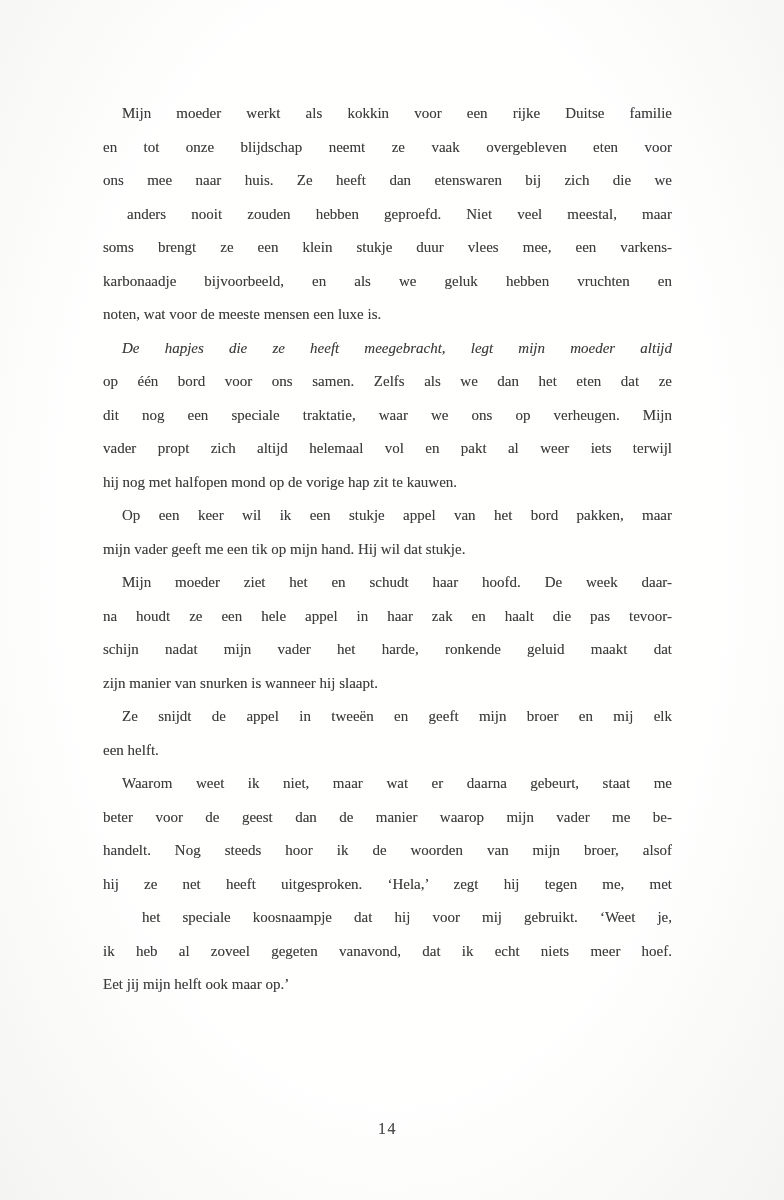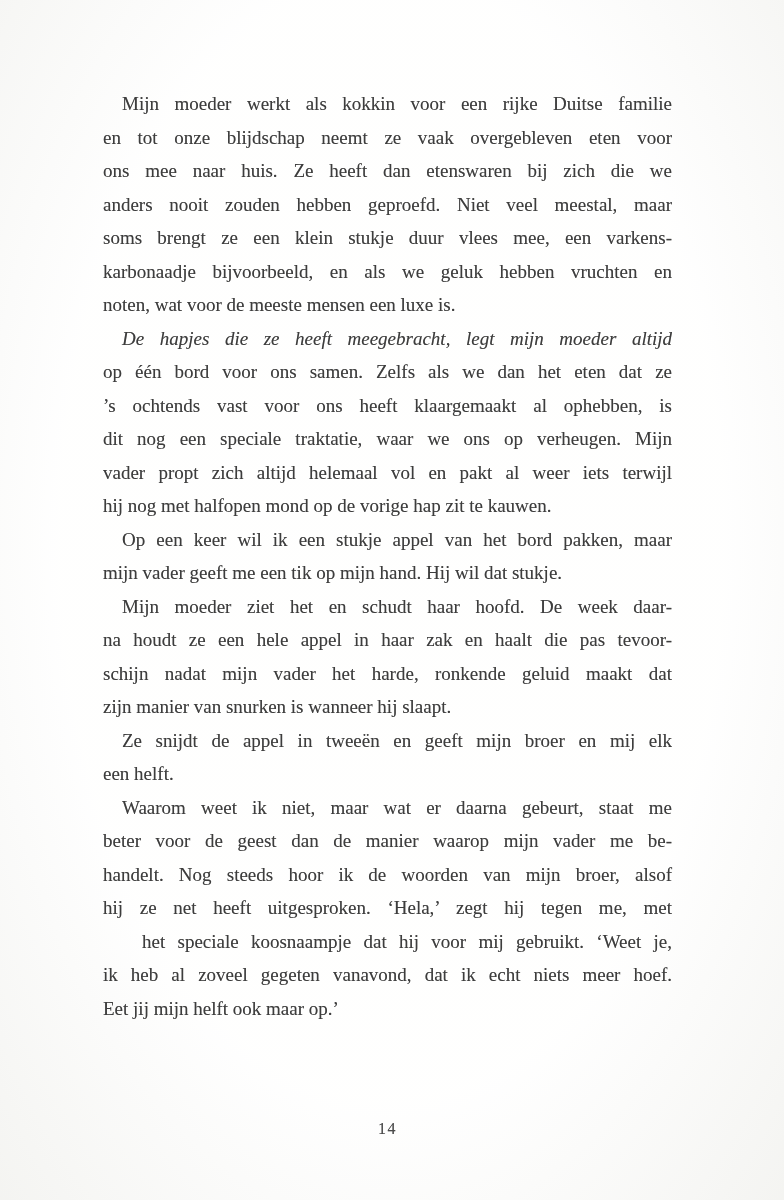--- a/index.html
+++ b/index.html
@@ -17,24 +17,24 @@
     width: 784px;
     height: 1200px;
     background:
       radial-gradient(ellipse at 50% 45%, rgba(255,255,255,0.9) 60%, rgba(238,238,235,0.55) 100%),
       #fbfbf9;
     overflow: hidden;
   }
   .text-block {
     position: absolute;
     left: 103px;
-    top: 87px;
+    top: 97px;
     width: 569px;
     color: #3d3d3d;
-    font-size: 19px;
+    font-size: 15px;
     line-height: 33.5px;
     text-shadow: 0 0 0.5px rgba(70,70,70,0.45);
   }
   .paragraph {
     margin: 0;
     padding: 0;
   }
   .line {
     white-space: nowrap;
     text-align: justify;
@@ -62,30 +62,29 @@
 </head>
 <body>
 
 <div class="book-page">
   <div class="text-block">
 
     <p class="paragraph">
       <span class="line first" style="display: block;">Mijn moeder werkt als kokkin voor een rijke Duitse familie</span>
       <span class="line" style="display: block;">en tot onze blijdschap neemt ze vaak overgebleven eten voor</span>
       <span class="line" style="display: block;">ons mee naar huis. Ze heeft dan etenswaren bij zich die we</span>
-      <span class="line" style="display: block;">anders nooit zouden hebben geproefd. Niet veel meestal, maar</span>
+      <span class="line" style="display: block; margin-left: 24px;">anders nooit zouden hebben geproefd. Niet veel meestal, maar</span>
       <span class="line" style="display: block;">soms brengt ze een klein stukje duur vlees mee, een varkens-</span>
       <span class="line" style="display: block;">karbonaadje bijvoorbeeld, en als we geluk hebben vruchten en</span>
       <span class="line last" style="display: block;">noten, wat voor de meeste mensen een luxe is.</span>
     </p>
 
     <p class="paragraph">
       <span class="line first" style="display: block; font-style: italic;">De hapjes die ze heeft meegebracht, legt mijn moeder altijd</span>
       <span class="line" style="display: block;">op één bord voor ons samen. Zelfs als we dan het eten dat ze</span>
-      <span class="line" style="display: block;">’s ochtends vast voor ons heeft klaargemaakt al ophebben, is</span>
       <span class="line" style="display: block;">dit nog een speciale traktatie, waar we ons op verheugen. Mijn</span>
       <span class="line" style="display: block;">vader propt zich altijd helemaal vol en pakt al weer iets terwijl</span>
       <span class="line last" style="display: block;">hij nog met halfopen mond op de vorige hap zit te kauwen.</span>
     </p>
 
     <p class="paragraph">
       <span class="line first" style="display: block;">Op een keer wil ik een stukje appel van het bord pakken, maar</span>
       <span class="line last" style="display: block;">mijn vader geeft me een tik op mijn hand. Hij wil dat stukje.</span>
     </p>
 

